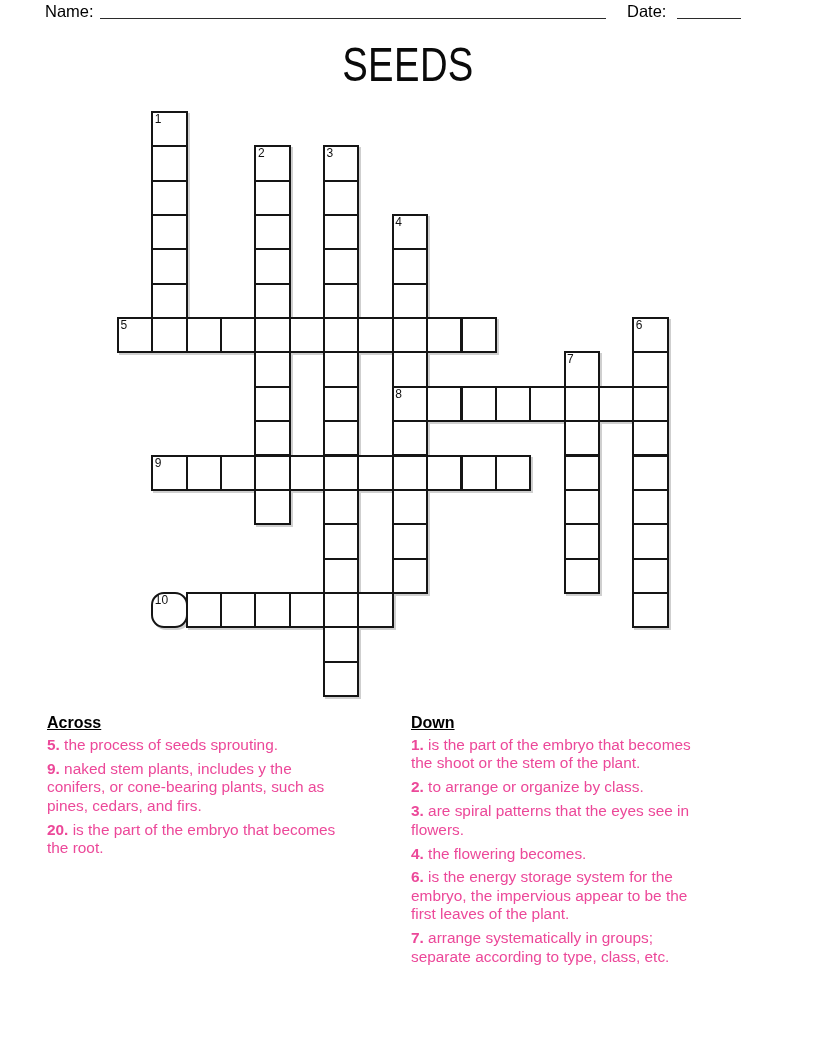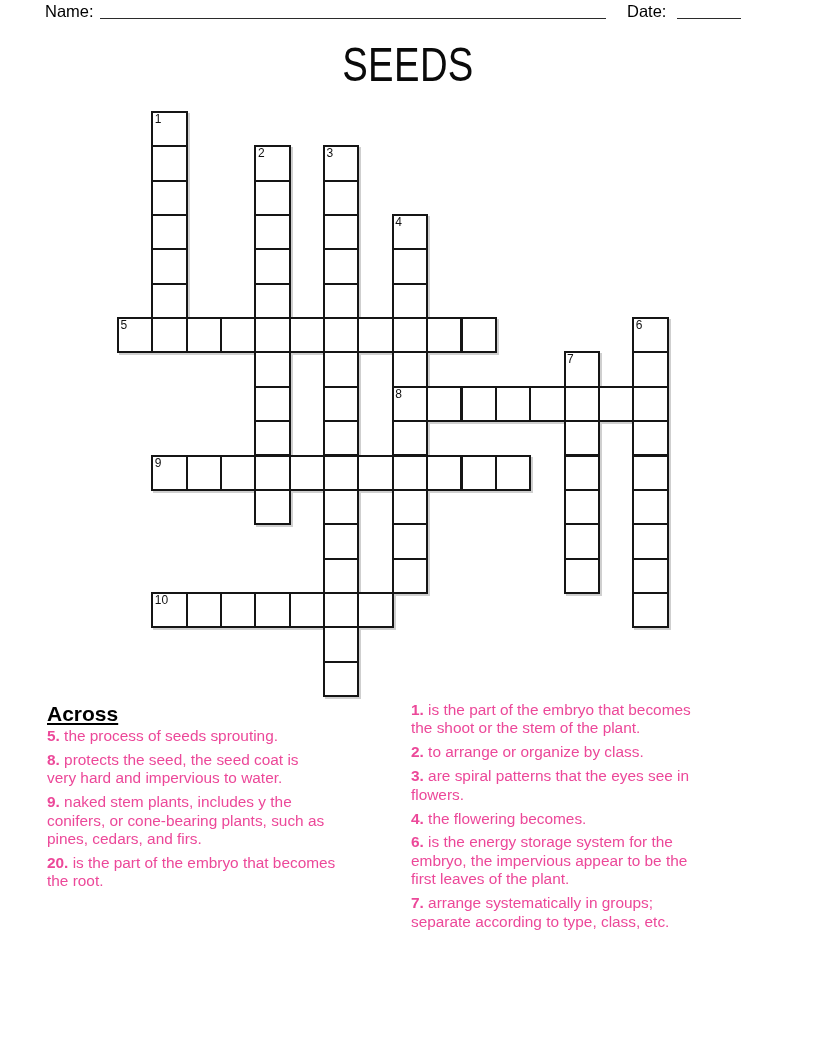--- a/index.html
+++ b/index.html
@@ -31,22 +31,22 @@
   }
   .cell .num{
     position:absolute;left:1.5px;top:0px;
     font-size:12px;line-height:13px;color:#111;
   }
   
   .clue-col{position:absolute;top:701px;}
   #across-col{left:47px;width:356px;}
   #down-col{left:411px;width:352px;}
   .clue-head{
-    font-size:21px;font-weight:bold;text-decoration:underline;
-    line-height:18px;margin:4px 0 4px 0;color:#000;
+    font-size:16px;font-weight:bold;text-decoration:underline;
+    line-height:18px;margin:13px 0 4px 0;color:#000;
   }
   .clue{margin:0 0 5.5px 0;font-size:15.4px;line-height:18.4px;color:#ec4899;}
   .clue .clue-num{font-weight:bold;}
   .clue .clue-text{white-space:pre-line;}
 </style>
 </head>
 <body>
 
 <div class="page">
 
@@ -147,49 +147,48 @@
       <div class="cell" style="left: 446.55px; top: 377.85px;"></div>
       <div class="cell" style="left: 515.25px; top: 377.85px;"></div>
       <div class="cell" style="left: 206.1px; top: 412.2px;"></div>
       <div class="cell" style="left: 274.8px; top: 412.2px;"></div>
       <div class="cell" style="left: 446.55px; top: 412.2px;"></div>
       <div class="cell" style="left: 515.25px; top: 412.2px;"></div>
       <div class="cell" style="left: 206.1px; top: 446.55px;"></div>
       <div class="cell" style="left: 274.8px; top: 446.55px;"></div>
       <div class="cell" style="left: 446.55px; top: 446.55px;"></div>
       <div class="cell" style="left: 515.25px; top: 446.55px;"></div>
-      <div class="cell" style="left: 34.35px; top: 480.9px;">
+      <div class="cell" style="left: 34.35px; top: 480.9px; border-radius: 13px;">
         <span class="num">10</span>
       </div>
       <div class="cell" style="left: 68.7px; top: 480.9px;"></div>
       <div class="cell" style="left: 103.05px; top: 480.9px;"></div>
       <div class="cell" style="left: 137.4px; top: 480.9px;"></div>
       <div class="cell" style="left: 171.75px; top: 480.9px;"></div>
       <div class="cell" style="left: 206.1px; top: 480.9px;"></div>
       <div class="cell" style="left: 240.45px; top: 480.9px;"></div>
       <div class="cell" style="left: 515.25px; top: 480.9px;"></div>
       <div class="cell" style="left: 206.1px; top: 515.25px;"></div>
       <div class="cell" style="left: 206.1px; top: 549.6px;"></div>
     </div>
 
   <div class="clue-col" id="across-col">
     <p class="clue-head">Across</p>
     <div id="across-list">
         <p class="clue"><b class="clue-num">5.</b><span class="clue-text"> the process of seeds sprouting.</span></p>
-        <p class="clue"><b class="clue-num">8.</b><span class="clue-text"> protects the seed, the seed coat is
-very hard and impervious to water.</span></p>
         <p class="clue"><b class="clue-num">9.</b><span class="clue-text"> naked stem plants, includes y the
 conifers, or cone-bearing plants, such as
 pines, cedars, and firs.</span></p>
         <p class="clue"><b class="clue-num">20.</b><span class="clue-text"> is the part of the embryo that becomes
 the root.</span></p>
       </div>
   </div>
 
   <div class="clue-col" id="down-col">
+    <p class="clue-head">Down</p>
     <div id="down-list">
         <p class="clue"><b class="clue-num">1.</b><span class="clue-text"> is the part of the embryo that becomes
 the shoot or the stem of the plant.</span></p>
         <p class="clue"><b class="clue-num">2.</b><span class="clue-text"> to arrange or organize by class.</span></p>
         <p class="clue"><b class="clue-num">3.</b><span class="clue-text"> are spiral patterns that the eyes see in
 flowers.</span></p>
         <p class="clue"><b class="clue-num">4.</b><span class="clue-text"> the flowering becomes.</span></p>
         <p class="clue"><b class="clue-num">6.</b><span class="clue-text"> is the energy storage system for the
 embryo, the impervious appear to be the
 first leaves of the plant.</span></p>

